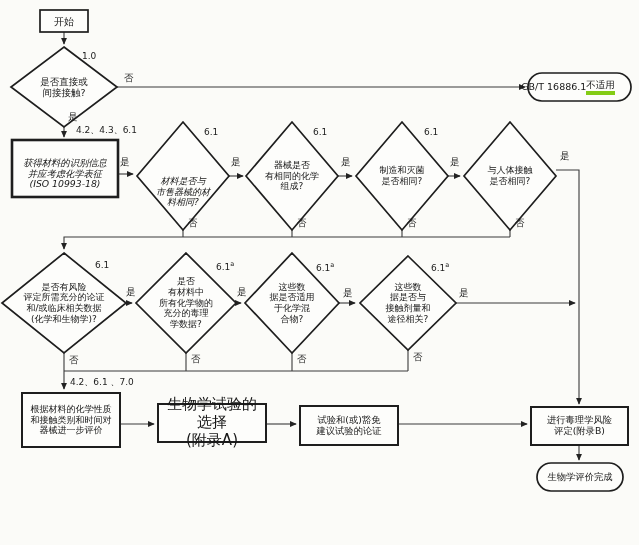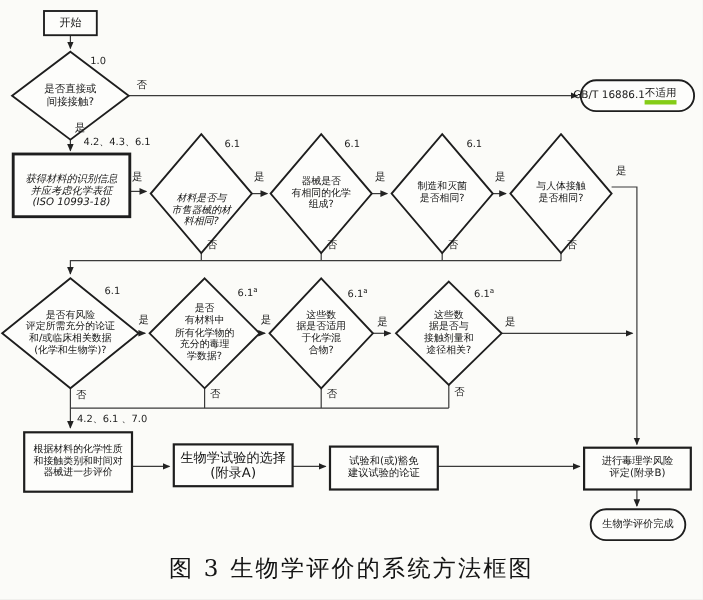--- a/index.html
+++ b/index.html
@@ -132,21 +132,21 @@
 
   <div class="node" style="left:364px;top:280px;width:88px;height:46px;">这些数
 据是否与
 接触剂量和
 途径相关?</div>
 
   <div class="node" style="left:24px;top:395px;width:94px;height:50px;">根据材料的化学性质
 和接触类别和时间对
 器械进一步评价</div>
 
-  <div class="node" style="left:160px;top:406px;width:104px;height:34px;font-size:12px;">生物学试验的选择
+  <div class="node" style="left:160px;top:406px;width:104px;height:34px;font-size:15px;">生物学试验的选择
 (附录A)</div>
 
   <div class="node" style="left:533px;top:409px;width:93px;height:34px;font-size:9.3px;">进行毒理学风险
 评定(附录B)</div>
 
   <div class="node" style="left:302px;top:408px;width:94px;height:35px;font-size:9.3px;">试验和(或)豁免
 建议试验的论证</div>
 
   <div class="node" style="left:537px;top:463px;width:86px;height:28px;font-size:9.3px;">生物学评价完成</div>
 
@@ -180,14 +180,13 @@
   <span class="lbl" style="left:343px;top:288px;">是</span>
   <span class="lbl" style="left:459px;top:288px;">是</span>
 
   <span class="lbl" style="left:69px;top:355px;">否</span>
   <span class="lbl" style="left:191px;top:354px;">否</span>
   <span class="lbl" style="left:297px;top:354px;">否</span>
   <span class="lbl" style="left:413px;top:352px;">否</span>
 
   <span class="tag" style="left:70px;top:378px;">4.2、6.1 、7.0</span>
 
-  <div class="caption">图 3  生物学评价的系统方法框图</div>
 </div>
 
 </body></html>

